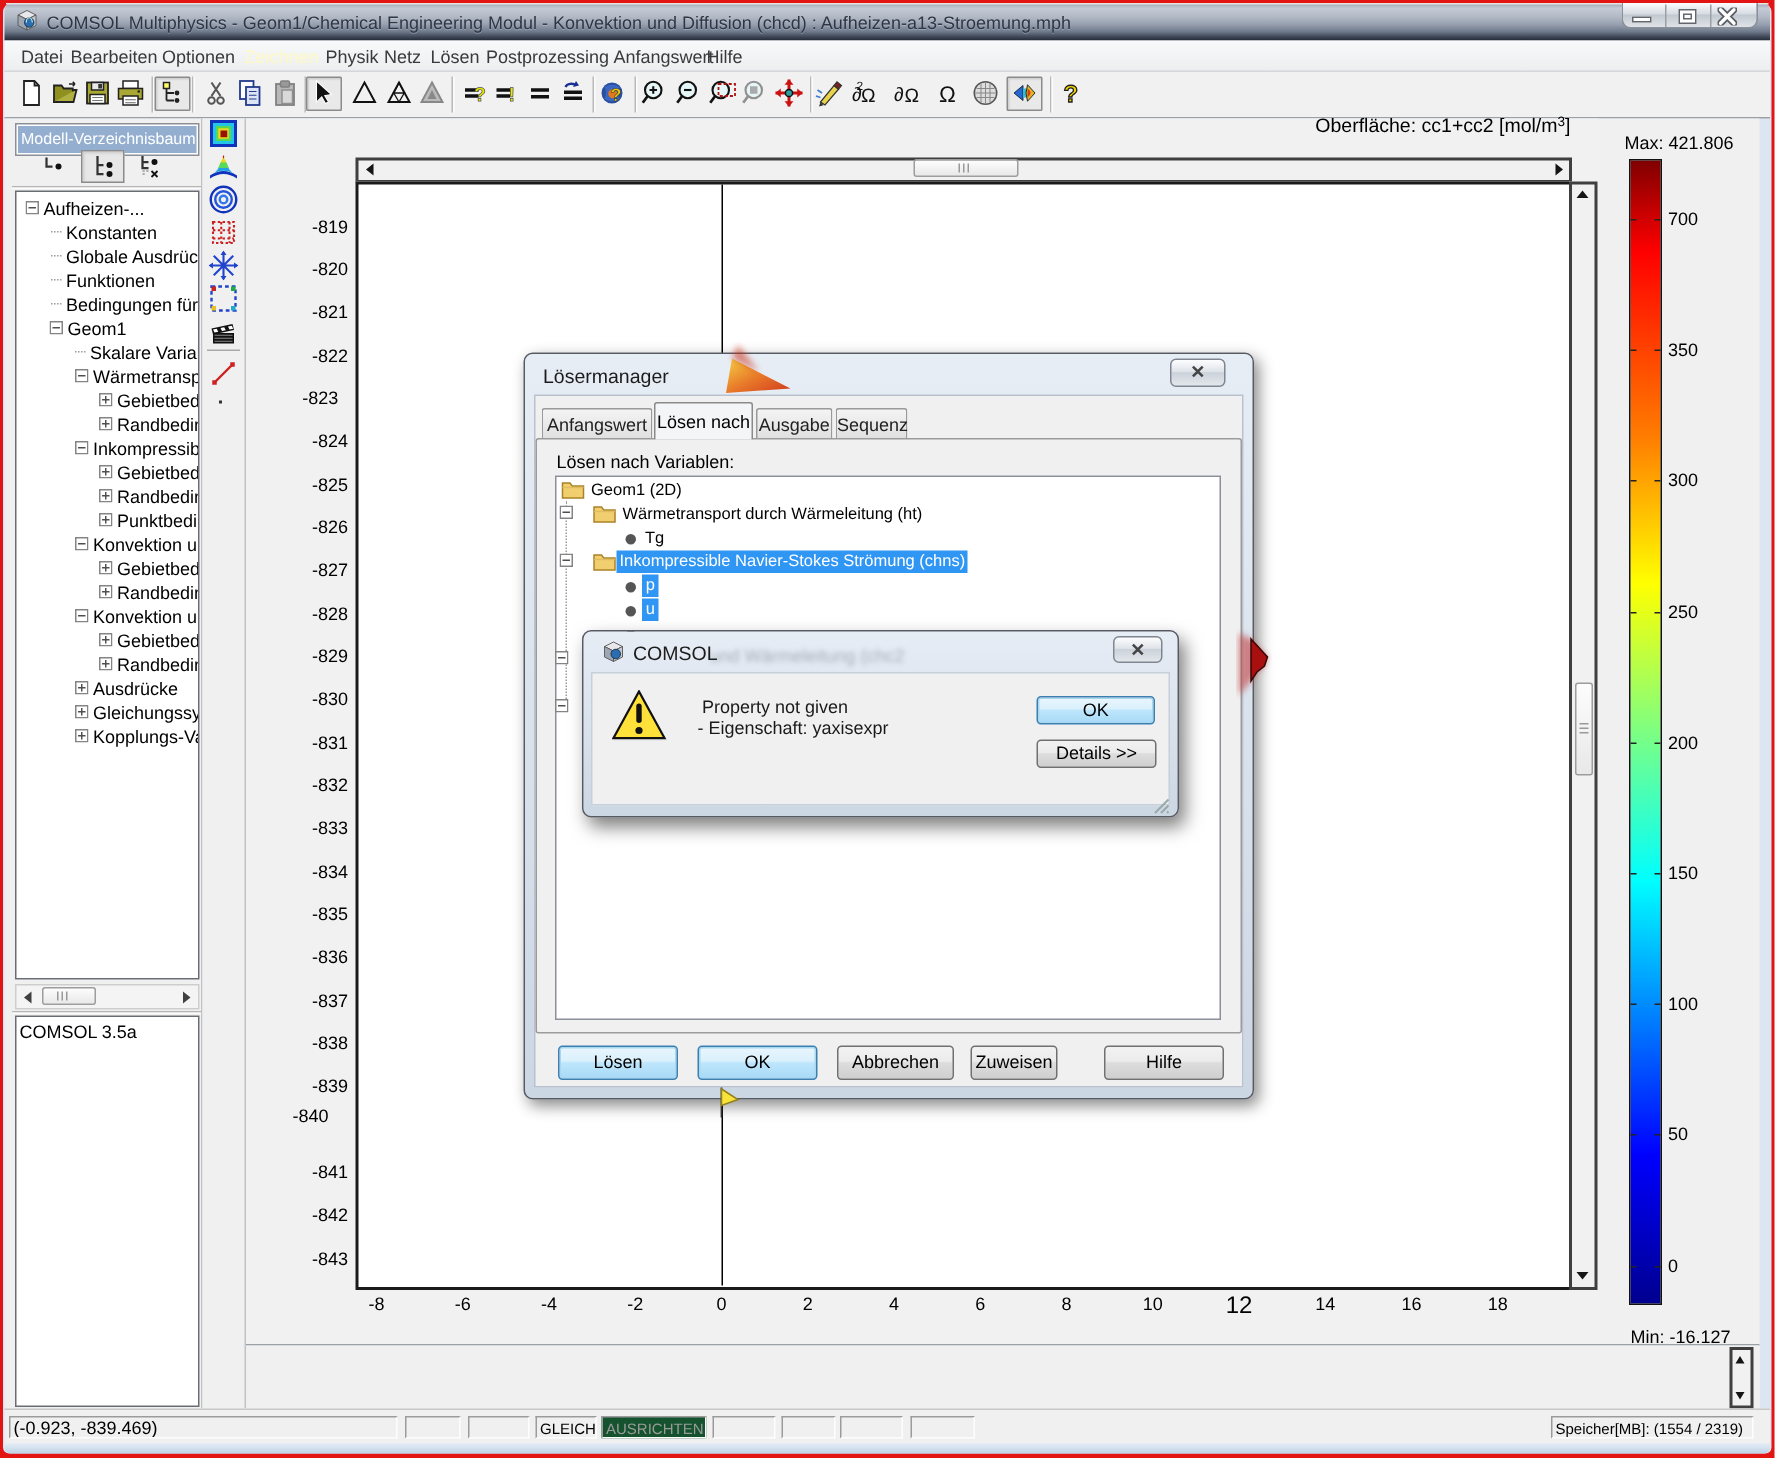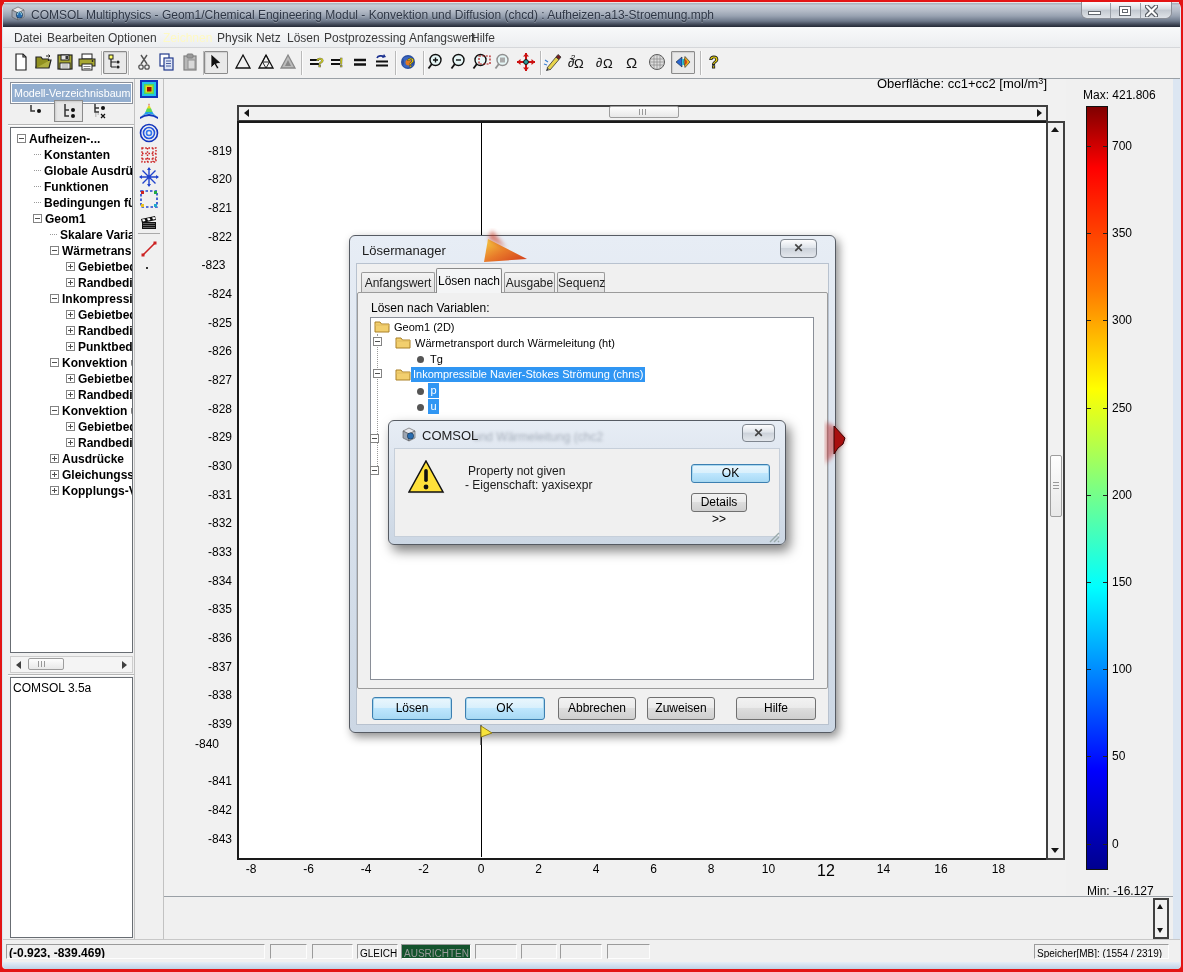--- a/index.html
+++ b/index.html
@@ -217,21 +217,21 @@
       <circle cx="15" cy="15" r="2" fill="#111"></circle>
     </svg></div>
 <div style="position:absolute;left:88px;top:101px;width:24px;height:21px;"><svg width="22" height="20" viewBox="0 0 22 20">
       <path d="M7,3 v8 h4 M7,7 h4" stroke="#333" stroke-width="1.5" fill="none"></path>
       <path d="M7,13 h4 m-4,2 h2" stroke="#999" stroke-width="1" stroke-dasharray="1.5,1" fill="none"></path>
       <circle cx="15" cy="7" r="2" fill="#111"></circle>
       <path d="M13,13 l4,4 m0,-4 l-4,4" stroke="#111" stroke-width="1.2"></path>
     </svg></div>
 <div style="position:absolute;left:8px;top:124px;width:126px;height:1px;background:#b5b5b5;"></div>
 <div style="position:absolute;left:8px;top:125px;width:126px;height:1px;background:#fcfcfc;"></div>
-<div style="position:absolute;left:10px;top:127px;width:123px;height:526px;background:#fff;border:1px solid #686d73;overflow:hidden;font-weight:bold;">
+<div style="position:absolute;left:10px;top:127px;width:123px;height:526px;background:#fff;border:1px solid #686d73;overflow:hidden;">
     <div style="position:relative;width:100%;height:100%;">
       <svg style="position:absolute;left:6px;top:6px" width="9" height="9" viewBox="0 0 9 9">
         <rect x="0.5" y="0.5" width="8" height="8" fill="#fff" stroke="#848484"></rect>
         <path d="M2,4.5 h5" stroke="#505050" stroke-width="1"></path>
       </svg>
       <div style="position:absolute;left:18px;top:4px;font-size:12px;color:#000;white-space:nowrap;">Aufheizen-...</div>
       <div style="position:absolute;left:23px;top:26px;width:7px;height:1px;border-top:1px dotted #9a9a9a;"></div>
       <div style="position:absolute;left:33px;top:20px;font-size:12px;color:#000;white-space:nowrap;">Konstanten</div>
       <div style="position:absolute;left:23px;top:42px;width:7px;height:1px;border-top:1px dotted #9a9a9a;"></div>
       <div style="position:absolute;left:33px;top:36px;font-size:12px;color:#000;white-space:nowrap;">Globale Ausdrücke</div>
@@ -476,21 +476,21 @@
 <div style="position:absolute;left:1087px;top:145.9px;width:4px;height:1px;background:#222;"></div>
 <div style="position:absolute;left:1103px;top:145.9px;width:4px;height:1px;background:#222;"></div>
 <div style="position:absolute;left:1112px;top:138.9px;font-size:12px;color:#000;">700</div>
 <div style="position:absolute;left:1087px;top:884px;font-size:12px;color:#000;">Min: -16.127</div>
 <div style="position:absolute;left:164px;top:896px;width:1009px;height:1px;background:#9aa0a6;"></div>
 <div style="position:absolute;left:164px;top:897px;width:1009px;height:42px;background:#f0f0f0;"></div>
 <div style="position:absolute;left:1153px;top:898px;width:16px;height:41px;border:2px solid #3f3f3f;background:#f1f1f1;"></div>
 <div style="position:absolute;left:1157px;top:904px;width:0;height:0;border-left:3.5px solid transparent;border-right:3.5px solid transparent;border-bottom:5px solid #151515;"></div>
 <div style="position:absolute;left:1157px;top:928px;width:0;height:0;border-left:3.5px solid transparent;border-right:3.5px solid transparent;border-top:5px solid #151515;"></div>
 <div style="position:absolute;left:3px;top:939px;width:1177px;height:24px;background:#f0f0f0;border-top:1px solid #c8c8c8;"></div>
-<div style="position:absolute;left:6px;top:944px;width:259px;height:15px;border-top:1px solid #9b9b9b;border-left:1px solid #9b9b9b;border-right:1px solid #fdfdfd;border-bottom:1px solid #fdfdfd;background:#f0f0f0;line-height:14px;white-space:nowrap;overflow:hidden;"><span style="padding-left:2px;font-size:12px;color:#000;font-weight:bold;">(-0.923, -839.469)</span></div>
+<div style="position:absolute;left:6px;top:944px;width:259px;height:15px;border-top:1px solid #9b9b9b;border-left:1px solid #9b9b9b;border-right:1px solid #fdfdfd;border-bottom:1px solid #fdfdfd;background:#f0f0f0;line-height:14px;white-space:nowrap;overflow:hidden;"><span style="padding-left:2px;font-size:12px;color:#000;">(-0.923, -839.469)</span></div>
 <div style="position:absolute;left:270px;top:944px;width:37px;height:15px;border-top:1px solid #9b9b9b;border-left:1px solid #9b9b9b;border-right:1px solid #fdfdfd;border-bottom:1px solid #fdfdfd;background:#f0f0f0;line-height:14px;white-space:nowrap;overflow:hidden;"></div>
 <div style="position:absolute;left:312px;top:944px;width:41px;height:15px;border-top:1px solid #9b9b9b;border-left:1px solid #9b9b9b;border-right:1px solid #fdfdfd;border-bottom:1px solid #fdfdfd;background:#f0f0f0;line-height:14px;white-space:nowrap;overflow:hidden;"></div>
 <div style="position:absolute;left:357px;top:944px;width:41px;height:15px;border-top:1px solid #9b9b9b;border-left:1px solid #9b9b9b;border-right:1px solid #fdfdfd;border-bottom:1px solid #fdfdfd;background:#f0f0f0;line-height:14px;white-space:nowrap;overflow:hidden;"><span style="padding-left:2px;font-size:10px;color:#000;">GLEICH</span></div>
 <div style="position:absolute;left:401px;top:944px;width:70px;height:15px;border-top:1px solid #9b9b9b;border-left:1px solid #9b9b9b;border-right:1px solid #fdfdfd;border-bottom:1px solid #fdfdfd;background:#14532d;line-height:14px;white-space:nowrap;overflow:hidden;"><span style="padding-left:2px;font-size:10px;color:#9a9a9a;">AUSRICHTEN</span></div>
 <div style="position:absolute;left:475px;top:944px;width:42px;height:15px;border-top:1px solid #9b9b9b;border-left:1px solid #9b9b9b;border-right:1px solid #fdfdfd;border-bottom:1px solid #fdfdfd;background:#f0f0f0;line-height:14px;white-space:nowrap;overflow:hidden;"></div>
 <div style="position:absolute;left:521px;top:944px;width:36px;height:15px;border-top:1px solid #9b9b9b;border-left:1px solid #9b9b9b;border-right:1px solid #fdfdfd;border-bottom:1px solid #fdfdfd;background:#f0f0f0;line-height:14px;white-space:nowrap;overflow:hidden;"></div>
 <div style="position:absolute;left:560px;top:944px;width:42px;height:15px;border-top:1px solid #9b9b9b;border-left:1px solid #9b9b9b;border-right:1px solid #fdfdfd;border-bottom:1px solid #fdfdfd;background:#f0f0f0;line-height:14px;white-space:nowrap;overflow:hidden;"></div>
 <div style="position:absolute;left:607px;top:944px;width:43px;height:15px;border-top:1px solid #9b9b9b;border-left:1px solid #9b9b9b;border-right:1px solid #fdfdfd;border-bottom:1px solid #fdfdfd;background:#f0f0f0;line-height:14px;white-space:nowrap;overflow:hidden;"></div>
 <div style="position:absolute;left:1034px;top:944px;width:135px;height:15px;border-top:1px solid #9b9b9b;border-left:1px solid #9b9b9b;border-right:1px solid #fdfdfd;border-bottom:1px solid #fdfdfd;background:#f0f0f0;line-height:14px;white-space:nowrap;overflow:hidden;"><span style="padding-left:2px;font-size:10px;color:#000;">Speicher[MB]: (1554 / 2319)</span></div>
 <div style="position:absolute;left:3px;top:962px;width:1177px;height:7px;background:linear-gradient(#e6eef7,#bfd2e6);border-radius:0 0 4px 4px;"></div>
@@ -540,21 +540,21 @@
     <rect x="0.5" y="0.5" width="8" height="8" fill="#fff" stroke="#848484"></rect>
     <path d="M2,4.5 h5" stroke="#505050" stroke-width="1"></path>
   </svg>
 <svg class="ab" style="left:370px;top:466px" width="9" height="9" viewBox="0 0 9 9">
     <rect x="0.5" y="0.5" width="8" height="8" fill="#fff" stroke="#848484"></rect>
     <path d="M2,4.5 h5" stroke="#505050" stroke-width="1"></path>
   </svg>
 <div class="btnblue" style="position:absolute;left:372px;top:697px;width:80px;height:23px;line-height:21px;">Lösen</div>
 <div class="btnblue" style="position:absolute;left:465px;top:697px;width:80px;height:23px;line-height:21px;">OK</div>
 <div class="btn" style="position:absolute;left:558px;top:697px;width:78px;height:23px;line-height:21px;">Abbrechen</div>
-<div class="btn" style="position:absolute;left:647px;top:697px;width:68px;height:23px;line-height:21px;">Zuweisen</div>
+<div class="btn" style="position:absolute;left:647px;top:697px;width:58px;height:23px;line-height:21px;">Zuweisen</div>
 <div class="btn" style="position:absolute;left:736px;top:697px;width:80px;height:23px;line-height:21px;">Hilfe</div>
 <div style="position:absolute;left:388px;top:420px;width:398px;height:125px;border:1px solid #565b63;border-radius:6px;background:linear-gradient(#e7edf5,#ccd7e4);box-shadow:4px 6px 12px rgba(0,0,0,0.5);"></div>
 <div style="position:absolute;left:473px;top:430px;font-size:12px;color:#9aa3b0;filter:blur(1.8px);opacity:0.85;white-space:nowrap;">und Wärmeleitung (chc2</div>
 <svg class="ab" style="left:401px;top:427px" width="16" height="16" viewBox="0 0 16 16">
     <polygon points="8,1 14,4 8,7 2,4" fill="#e8e8ec" stroke="#555" stroke-width="0.6"></polygon>
     <polygon points="2,4 8,7 8,14 2,11" fill="#9ea6b2" stroke="#555" stroke-width="0.6"></polygon>
     <polygon points="14,4 8,7 8,14 14,11" fill="#c4cad4" stroke="#555" stroke-width="0.6"></polygon>
     <circle cx="9.5" cy="9" r="3.2" fill="#2a6db0" stroke="#123" stroke-width="0.5"></circle>
   </svg>
 <div style="position:absolute;left:422px;top:428px;font-size:13px;color:#1c1c1c;">COMSOL</div>
@@ -562,21 +562,21 @@
 <div style="position:absolute;left:394px;top:448px;width:386px;height:89px;background:#f0f0f0;border:1px solid #c6cfda;"></div>
 <svg class="ab" style="left:408px;top:460px" width="38" height="38" viewBox="0 0 38 38">
     <polygon points="19,2 37,34 1,34" fill="#e9e9e9"></polygon>
     <polygon points="18,1 35,32 1,32" fill="#ffe13a" stroke="#111" stroke-width="1.5"></polygon>
     <rect x="16.2" y="9" width="3.6" height="13" rx="1.8" fill="#111"></rect>
     <circle cx="18" cy="27" r="2.4" fill="#111"></circle>
   </svg>
 <div style="position:absolute;left:468px;top:464px;font-size:12px;color:#1a1a1a;">Property not given</div>
 <div style="position:absolute;left:465px;top:478px;font-size:12px;color:#1a1a1a;">- Eigenschaft: yaxisexpr</div>
 <div class="btnblue" style="position:absolute;left:691px;top:464px;width:79px;height:19px;line-height:17px;">OK</div>
-<div class="btn" style="position:absolute;left:691px;top:493px;width:56px;height:19px;line-height:17px;">Details &gt;&gt;</div>
+<div class="btn" style="position:absolute;left:691px;top:493px;width:80px;height:19px;line-height:17px;">Details &gt;&gt;</div>
 <svg class="ab" style="left:768px;top:531px" width="12" height="12" viewBox="0 0 12 12">
     <path d="M11,2 L2,11 M11,6 L6,11 M11,10 L10,11" stroke="#9aa" stroke-width="1.4"></path>
   </svg>
 <svg class="ab" style="left:478px;top:228px" width="52" height="36" viewBox="0 0 52 36">
     <defs>
       <linearGradient id="og" x1="0" y1="0" x2="1" y2="1">
         <stop offset="0" stop-color="#f6cf3a"></stop>
         <stop offset="0.5" stop-color="#e8741f"></stop>
         <stop offset="1" stop-color="#d03010"></stop>
       </linearGradient>

